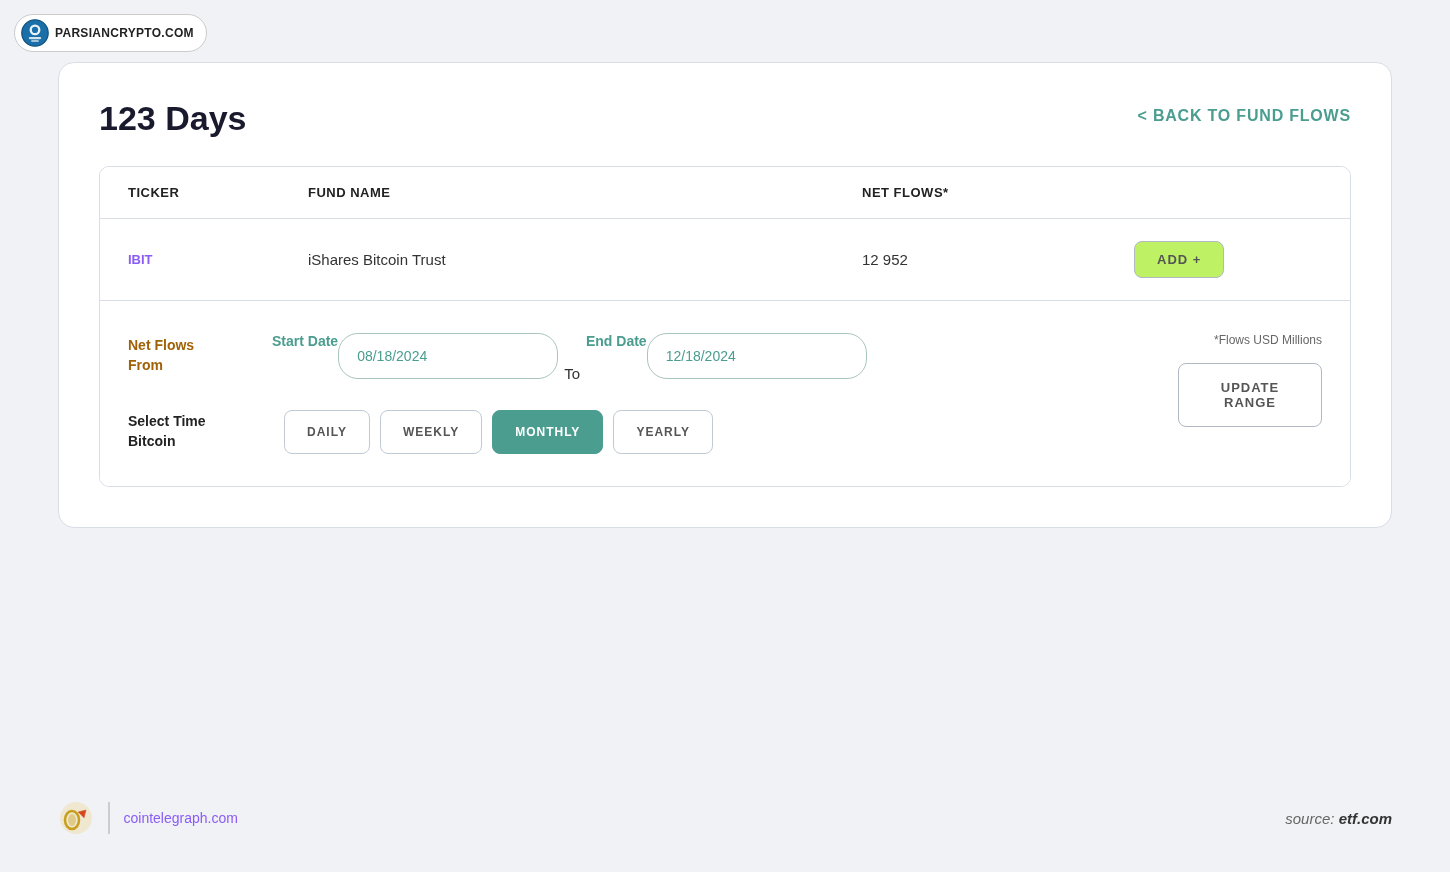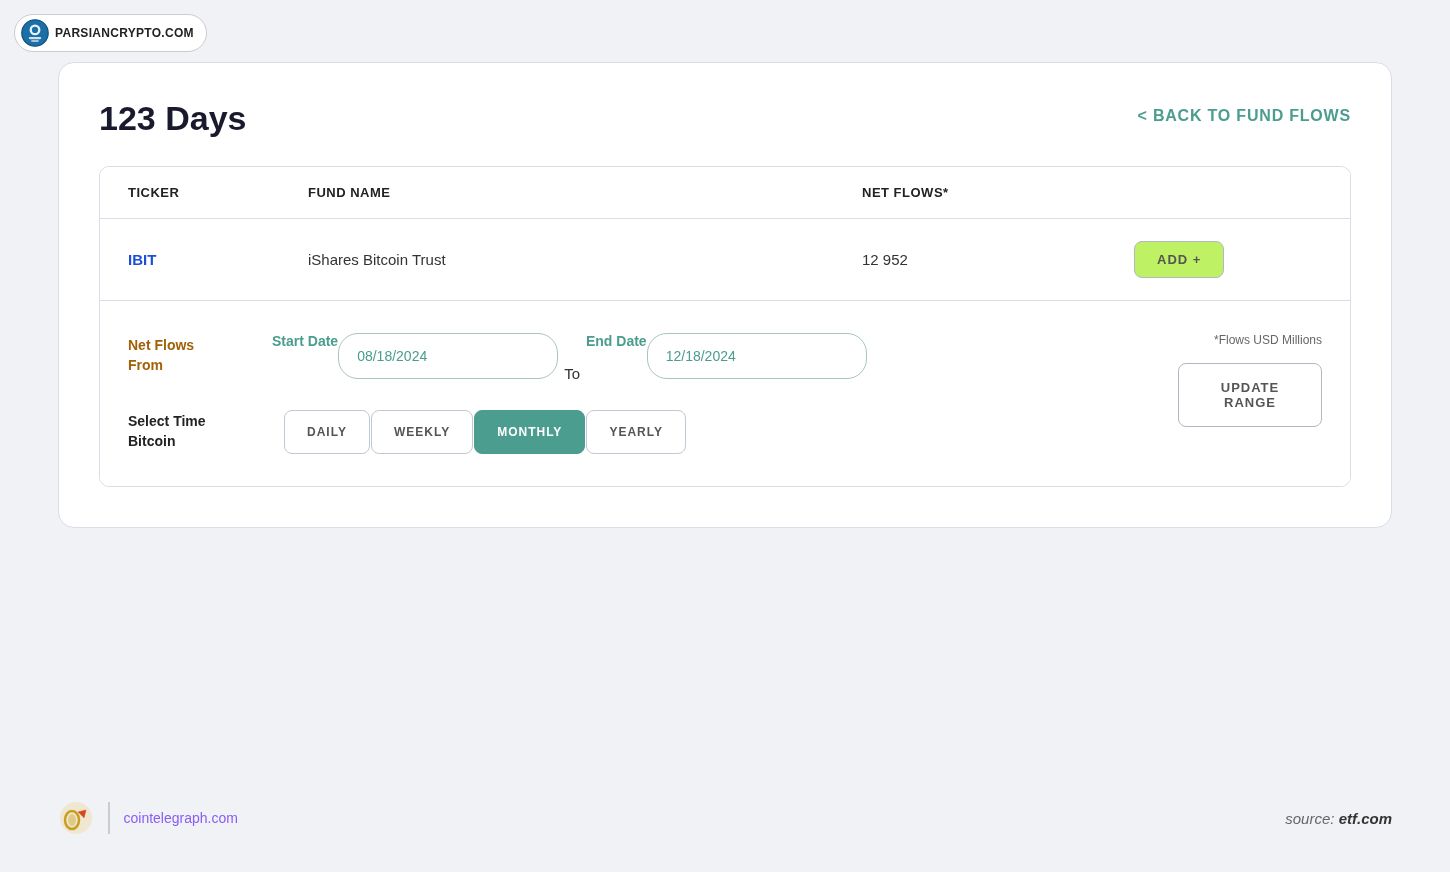--- a/index.html
+++ b/index.html
@@ -95,23 +95,23 @@
     
     .table-data-row {
       display: grid;
       grid-template-columns: 180px 1fr 260px 200px;
       padding: 22px 28px;
       align-items: center;
       border-bottom: 1.5px solid #d8dde6;
       background: white;
     }
     .ticker-cell {
-      font-size: 15px;
-      font-weight: 700;
-      color: #1d4ed8;
+      font-size: 13px;
+      font-weight: 700;
+      color: #8b5cf6;
     }
     .fund-name-cell {
       font-size: 15px;
       color: #333;
     }
     .net-flows-cell {
       font-size: 15px;
       color: #333;
     }
     .add-btn {
@@ -203,21 +203,21 @@
     .interval-label {
       font-size: 14px;
       font-weight: 800;
       color: #222;
       margin-right: 24px;
       min-width: 120px;
       line-height: 1.4;
     }
     .interval-buttons {
       display: flex;
-      gap: 1px;
+      gap: 10px;
       padding-left: 12px;
     }
     .interval-btn {
       border: 1.5px solid #c0cad4;
       border-radius: 8px;
       padding: 14px 22px;
       font-size: 12px;
       font-weight: 700;
       letter-spacing: 1px;
       cursor: pointer;

